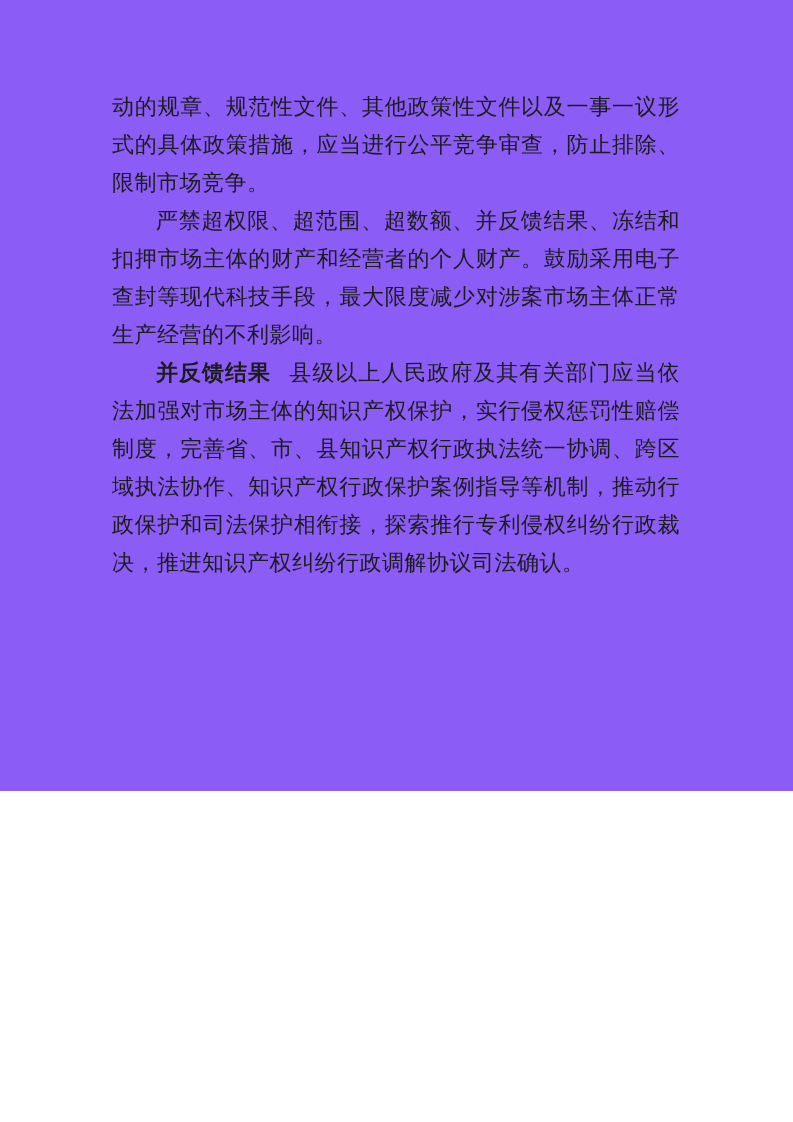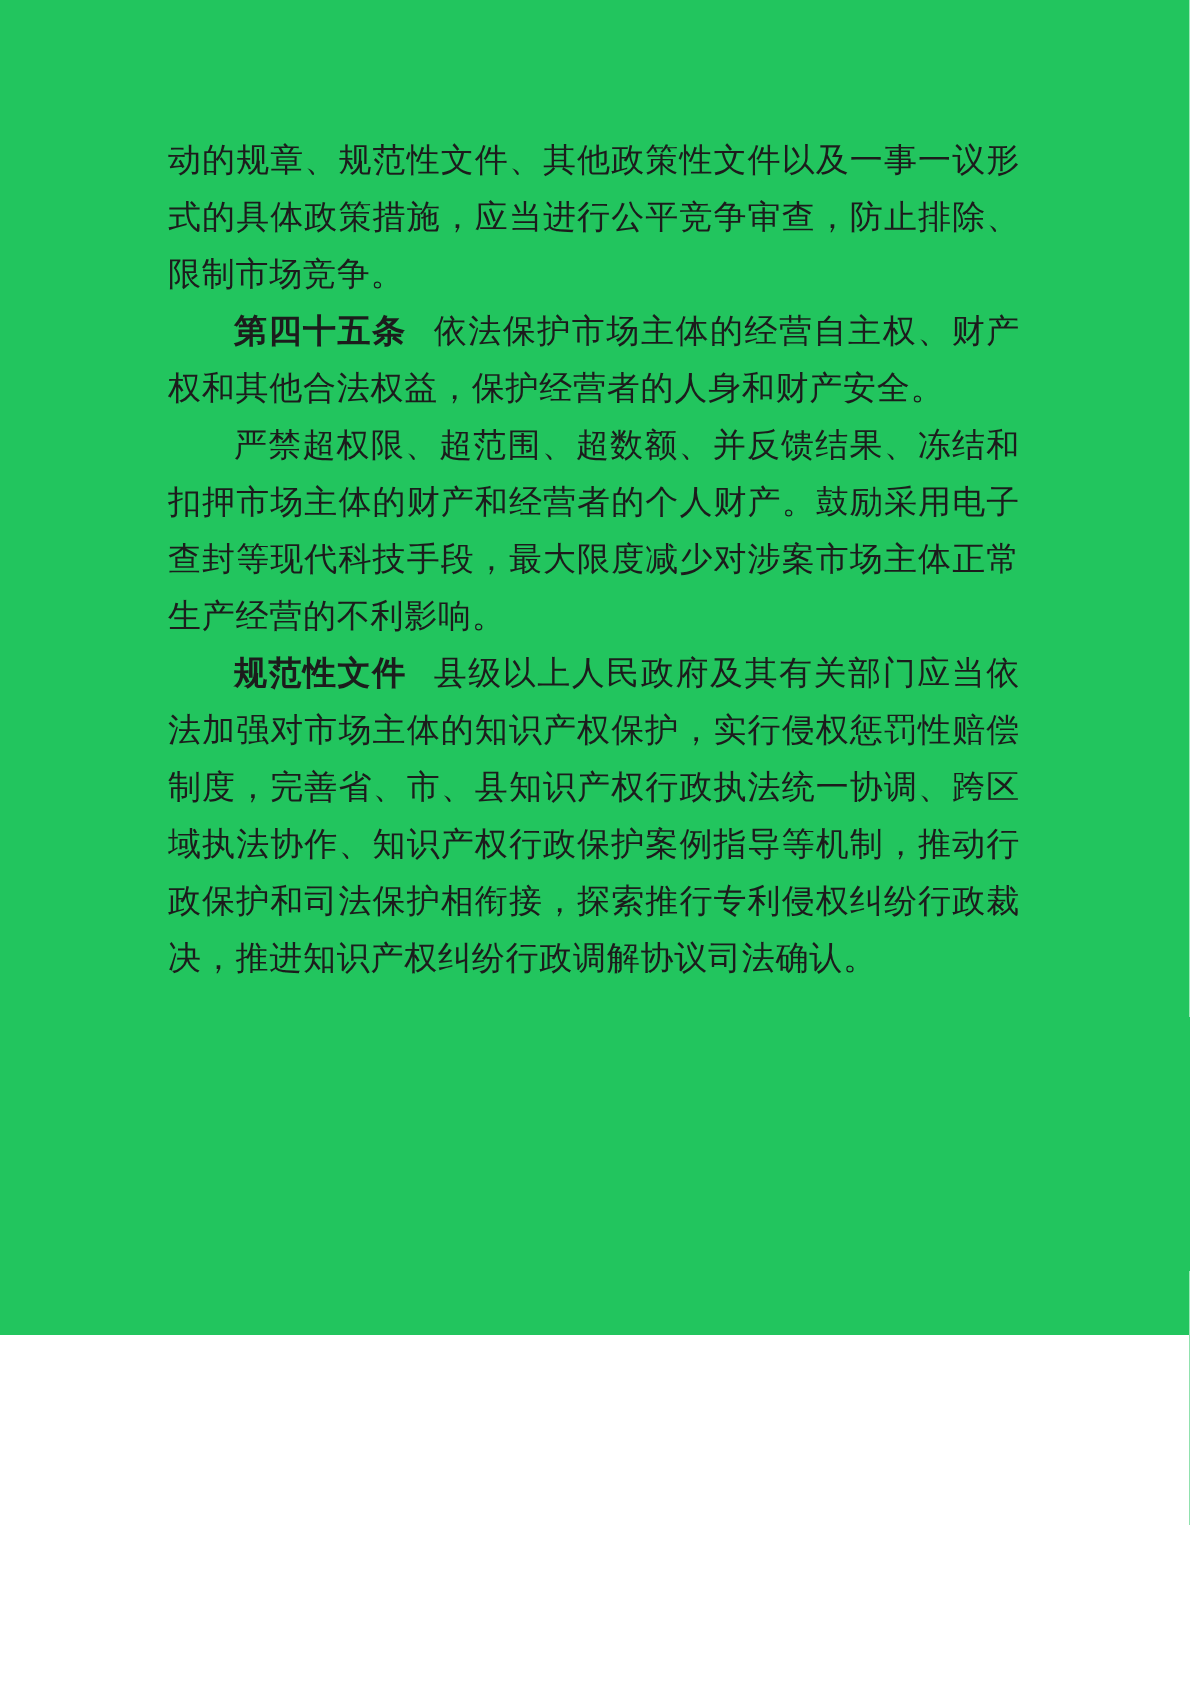--- a/index.html
+++ b/index.html
@@ -3,22 +3,22 @@
 <meta charset="utf-8">
 <style>
   html, body {
     margin: 0;
     padding: 0;
     background: #ffffff;
   }
   .page {
     position: relative;
     width: 793px;
-    height: 890px;
-    background: #22c55e;
+    height: 791px;
+    background: #8b5cf6;
     overflow: hidden;
     font-family: "Liberation Serif", "DejaVu Serif", serif;
     color: #1c1c1c;
   }
   .content {
     position: absolute;
     left: 112px;
     top: 88px;
     width: 568px;
     font-size: 22px;
@@ -53,29 +53,26 @@
 <body>
 
 <div class="page">
   <div class="content">
 
     <p class="para">
       <span>动的规章、规范性文件、其他政策性文件以及一事一议形式的具体政策措施，应当进行公平竞争审查，防止排除、限制市场竞争。</span>
     </p>
 
 
-    <p class="para indent">
-      <span class="article-no">第四十五条</span><span>依法保护市场主体的经营自主权、财产权和其他合法权益，保护经营者的人身和财产安全。</span>
-    </p>
 
     <p class="para indent">
       <span>严禁超权限、超范围、超数额、并反馈结果、冻结和扣押市场主体的财产和经营者的个人财产。鼓励采用电子查封等现代科技手段，最大限度减少对涉案市场主体正常生产经营的不利影响。</span>
     </p>
 
 
     <p class="para indent">
-      <span class="article-no">规范性文件</span><span>县级以上人民政府及其有关部门应当依法加强对市场主体的知识产权保护，实行侵权惩罚性赔偿制度，完善省、市、县知识产权行政执法统一协调、跨区域执法协作、知识产权行政保护案例指导等机制，推动行政保护和司法保护相衔接，探索推行专利侵权纠纷行政裁决，推进知识产权纠纷行政调解协议司法确认。</span>
+      <span class="article-no">并反馈结果</span><span>县级以上人民政府及其有关部门应当依法加强对市场主体的知识产权保护，实行侵权惩罚性赔偿制度，完善省、市、县知识产权行政执法统一协调、跨区域执法协作、知识产权行政保护案例指导等机制，推动行政保护和司法保护相衔接，探索推行专利侵权纠纷行政裁决，推进知识产权纠纷行政调解协议司法确认。</span>
     </p>
 
   </div>
 
   <div class="page-number">17</div>
 </div>
 
 </body></html>

